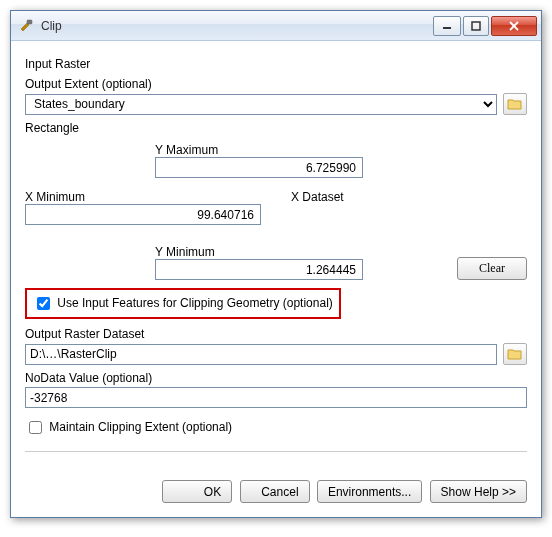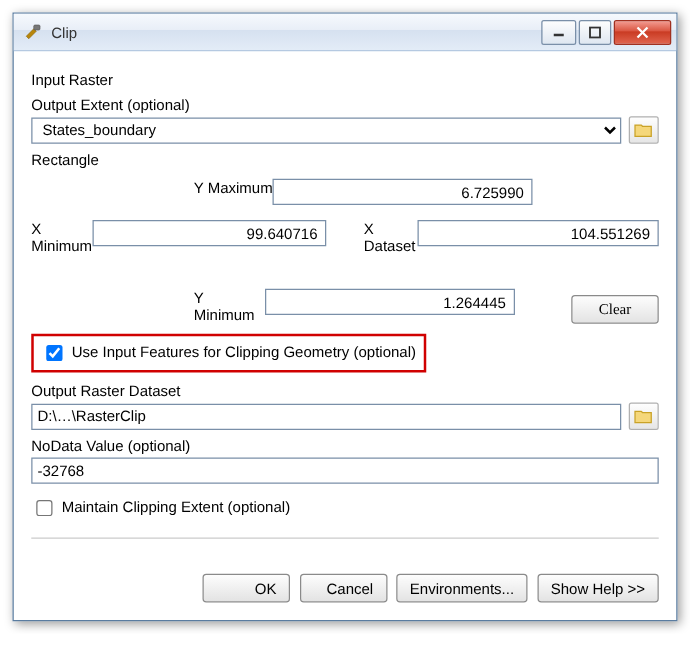--- a/index.html
+++ b/index.html
@@ -13,23 +13,23 @@
   .winbtn.max { width: 26px; }
   .winbtn.close { width: 46px; background: linear-gradient(to bottom,#f39b91,#d9543f 45%,#c93a22 46%,#e0644e); border-color:#a03020; color:#fff; margin-right:4px; }
   .content { padding: 10px 14px 14px 14px; }
   .label { color: #000; margin-top: 6px; margin-bottom: 2px; }
   .row { display: flex; align-items: center; gap: 6px; }
   select.combo, input.textin { height: 21px; border: 1px solid #7a8fa8; font-family: inherit; font-size: 12px; padding: 1px 4px; background: #fff; }
   select.combo { flex: 1; }
   .browsebtn { width: 24px; height: 22px; border: 1px solid #b0b0b0; background: linear-gradient(to bottom,#fefefe,#e6e6e6); border-radius: 2px; display:flex; align-items:center; justify-content:center; }
   .rect-section { margin-top: 8px; }
   .rect-input { width: 208px; height: 21px; border: 1px solid #7a8fa8; text-align: right; padding: 1px 6px; font-family: inherit; font-size: 12px; }
-  .center-col { flex:1; display:flex; flex-direction:row; align-items:flex-start; margin-left: 130px; }
+  .center-col { flex:1; display:flex; flex-direction:column; align-items:flex-start; margin-left: 130px; }
   .minmax-row { display:flex; gap: 30px; margin-bottom:10px; }
-  .minmax-col { display:flex; flex-direction:row; }
+  .minmax-col { display:flex; flex-direction:column; }
   .clearbtn { width: 70px; height: 23px; border: 1px solid #8a8a8a; background: linear-gradient(to bottom,#fdfdfd,#e3e3e3); border-radius:3px; font-family:Liberation Serif, serif; font-size:12px;margin-top:22px; }
   .redbox { border: 2px solid #d00000; padding: 4px 6px; margin-top: 8px; display:inline-block; }
   .chk { margin-right: 4px; vertical-align: middle; }
   .pathinput { flex:1; height:21px; border:1px solid #7a8fa8; padding:1px 4px; font-family:inherit; font-size:12px; }
   .footer { margin-top: 18px; text-align:right; padding-top:10px; }
   .footer button { height:23px; padding: 0 10px; margin-left:4px; border:1px solid #8a8a8a; background:linear-gradient(to bottom,#fdfdfd,#e3e3e3); border-radius:3px; font-family:inherit; font-size:12px; min-width:70px;text-align:right; }
   .hr-sep { border:none; border-top:1px solid #ccc; margin: 14px 0 0 0; }
 </style>
 </head>
 <body>
@@ -85,21 +85,20 @@
         <input class="rect-input" value="6.725990" style="">
       </div>
 
       <div class="minmax-row" style="margin-top:12px;">
         <div class="minmax-col" style="flex:1">
           <div>X Minimum</div>
           <input class="rect-input" style="width: 100%;" value="99.640716">
         </div>
         <div class="minmax-col" style="flex:1">
           <div>X Dataset</div>
-          <input class="rect-input" style="width: 100%;" value="104.551269">
         </div>
       </div>
 
       <div style="display:flex; align-items:flex-end;">
         <div class="center-col" style="margin-left:130px;">
           <div>Y Minimum</div>
           <input class="rect-input" value="1.264445" style="">
         </div>
         <div style="flex:1"></div>
         <button class="clearbtn">Clear</button>

